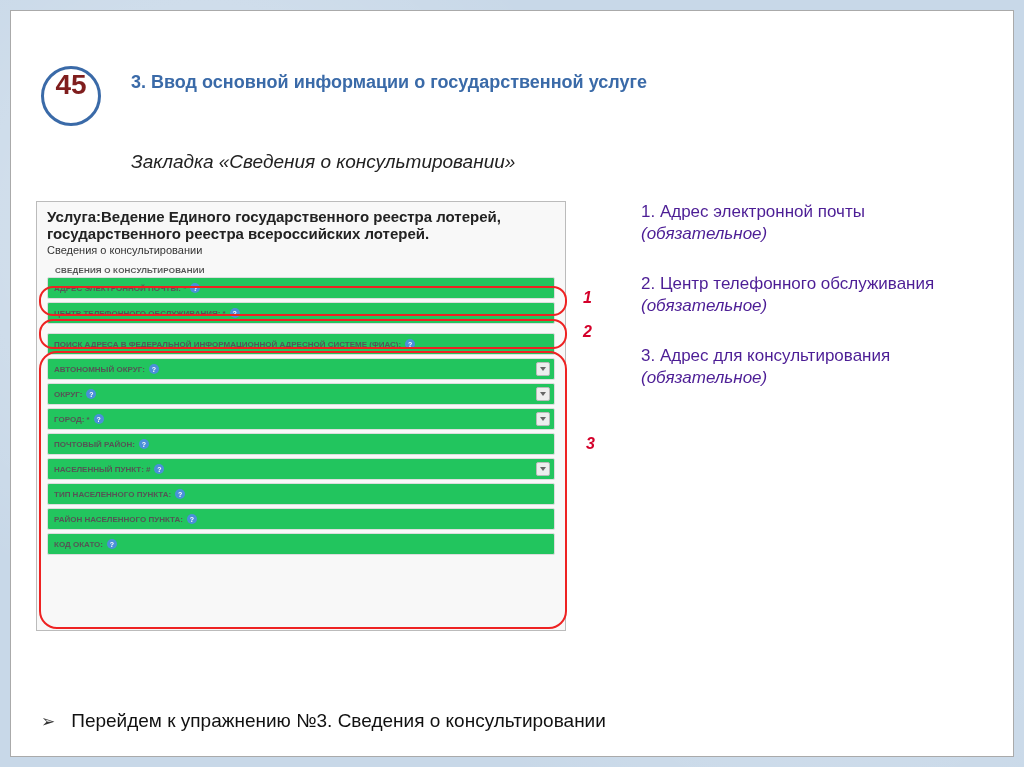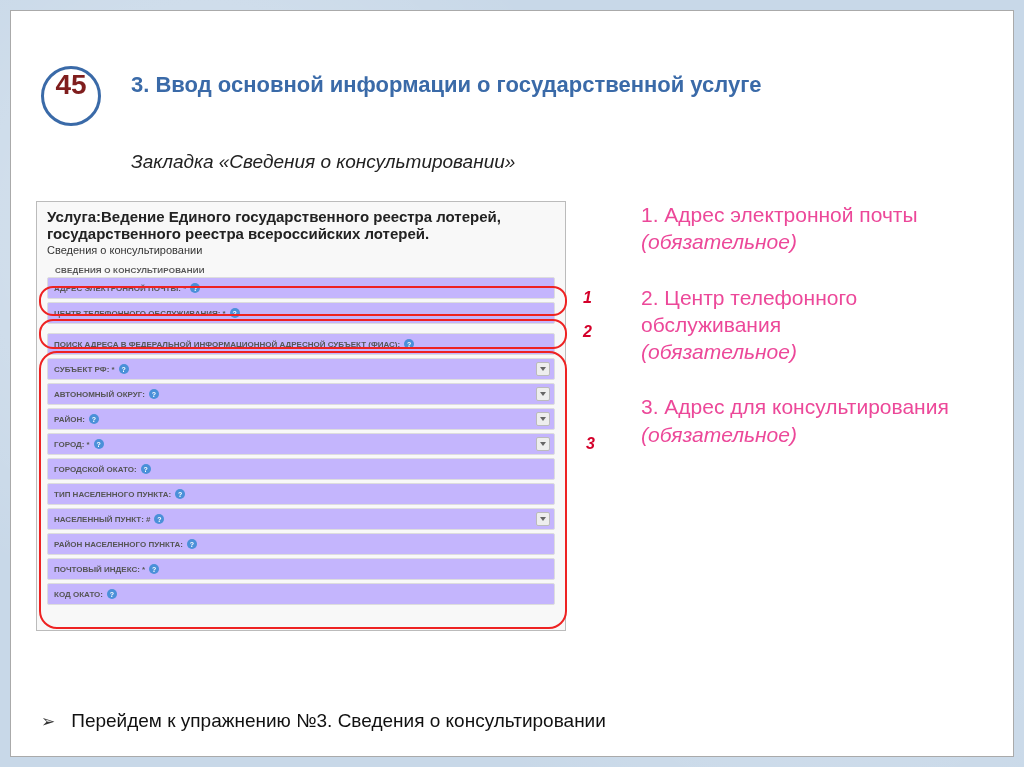--- a/index.html
+++ b/index.html
@@ -35,42 +35,42 @@
     font-weight: bold;
     color: #7f1d1d;
     background: #fff;
   }
   .title {
     position: absolute;
     top: 60px;
     left: 120px;
     right: 40px;
     color: #3a6aa8;
-    font-size: 22px;
+    font-size: 18px;
     font-weight: bold;
     line-height: 1.25;
   }
   .subtitle {
     position: absolute;
     top: 140px;
     left: 120px;
     right: 40px;
     color: #222;
     font-size: 19px;
     font-style: italic;
     font-weight: normal;
   }
   
   .annots {
     position: absolute;
     top: 190px;
     left: 630px;
     width: 340px;
-    font-size: 21px;
-    color: #ec4899;
+    font-size: 17px;
+    color: #4c1d95;
     line-height: 1.3;
   }
   .annots .item { margin-bottom: 28px; }
   .annots .req { font-style: italic; }
   
   .panel {
     position: absolute;
     top: 190px;
     left: 25px;
     width: 530px;
@@ -90,21 +90,21 @@
     color: #333;
   }
   .section-label {
     font-size: 8px;
     color: #555;
     font-weight: bold;
     margin: 4px 10px 2px 18px;
     letter-spacing: .2px;
   }
   .form-row {
-    background: #c4b5fd;
+    background: #22c55e;
     border: 1px solid #ddd;
     border-radius: 2px;
     margin: 0 10px 3px 10px;
     height: 22px;
     display: flex;
     align-items: center;
     padding: 0 6px;
     font-size: 8px;
     color: #555;
     position: relative;
@@ -197,63 +197,54 @@
     </div>
 
     <div class="form-row">
       <span class="label">ЦЕНТР ТЕЛЕФОННОГО ОБСЛУЖИВАНИЯ: *</span>
       <span class="help">?</span>
     </div>
 
     <div style="height:6px"></div>
 
     <div class="form-row">
-      <span class="label">ПОИСК АДРЕСА В ФЕДЕРАЛЬНОЙ ИНФОРМАЦИОННОЙ АДРЕСНОЙ СУБЪЕКТ (ФИАС):</span>
-      <span class="help">?</span>
-    </div>
-
-    <div class="form-row">
-      <span class="label">СУБЪЕКТ РФ: *</span>
-      <span class="help">?</span>
-      <span class="combo-btn"></span>
-    </div>
+      <span class="label">ПОИСК АДРЕСА В ФЕДЕРАЛЬНОЙ ИНФОРМАЦИОННОЙ АДРЕСНОЙ СИСТЕМЕ (ФИАС):</span>
+      <span class="help">?</span>
+    </div>
+
     <div class="form-row">
       <span class="label">АВТОНОМНЫЙ ОКРУГ:</span>
       <span class="help">?</span>
       <span class="combo-btn"></span>
     </div>
     <div class="form-row">
-      <span class="label">РАЙОН:</span>
+      <span class="label">ОКРУГ:</span>
       <span class="help">?</span>
       <span class="combo-btn"></span>
     </div>
     <div class="form-row">
       <span class="label">ГОРОД: *</span>
       <span class="help">?</span>
       <span class="combo-btn"></span>
     </div>
     <div class="form-row">
-      <span class="label">ГОРОДСКОЙ ОКАТО:</span>
-      <span class="help">?</span>
+      <span class="label">ПОЧТОВЫЙ РАЙОН:</span>
+      <span class="help">?</span>
+    </div>
+    <div class="form-row">
+      <span class="label">НАСЕЛЕННЫЙ ПУНКТ: #</span>
+      <span class="help">?</span>
+      <span class="combo-btn"></span>
     </div>
     <div class="form-row">
       <span class="label">ТИП НАСЕЛЕННОГО ПУНКТА:</span>
       <span class="help">?</span>
     </div>
     <div class="form-row">
-      <span class="label">НАСЕЛЕННЫЙ ПУНКТ: #</span>
-      <span class="help">?</span>
-      <span class="combo-btn"></span>
-    </div>
-    <div class="form-row">
       <span class="label">РАЙОН НАСЕЛЕННОГО ПУНКТА:</span>
-      <span class="help">?</span>
-    </div>
-    <div class="form-row">
-      <span class="label">ПОЧТОВЫЙ ИНДЕКС: *</span>
       <span class="help">?</span>
     </div>
     <div class="form-row">
       <span class="label">КОД ОКАТО:</span>
       <span class="help">?</span>
     </div>
   </div>
 
   <div class="callout callout-1"></div>
   <div class="callout callout-2"></div>

